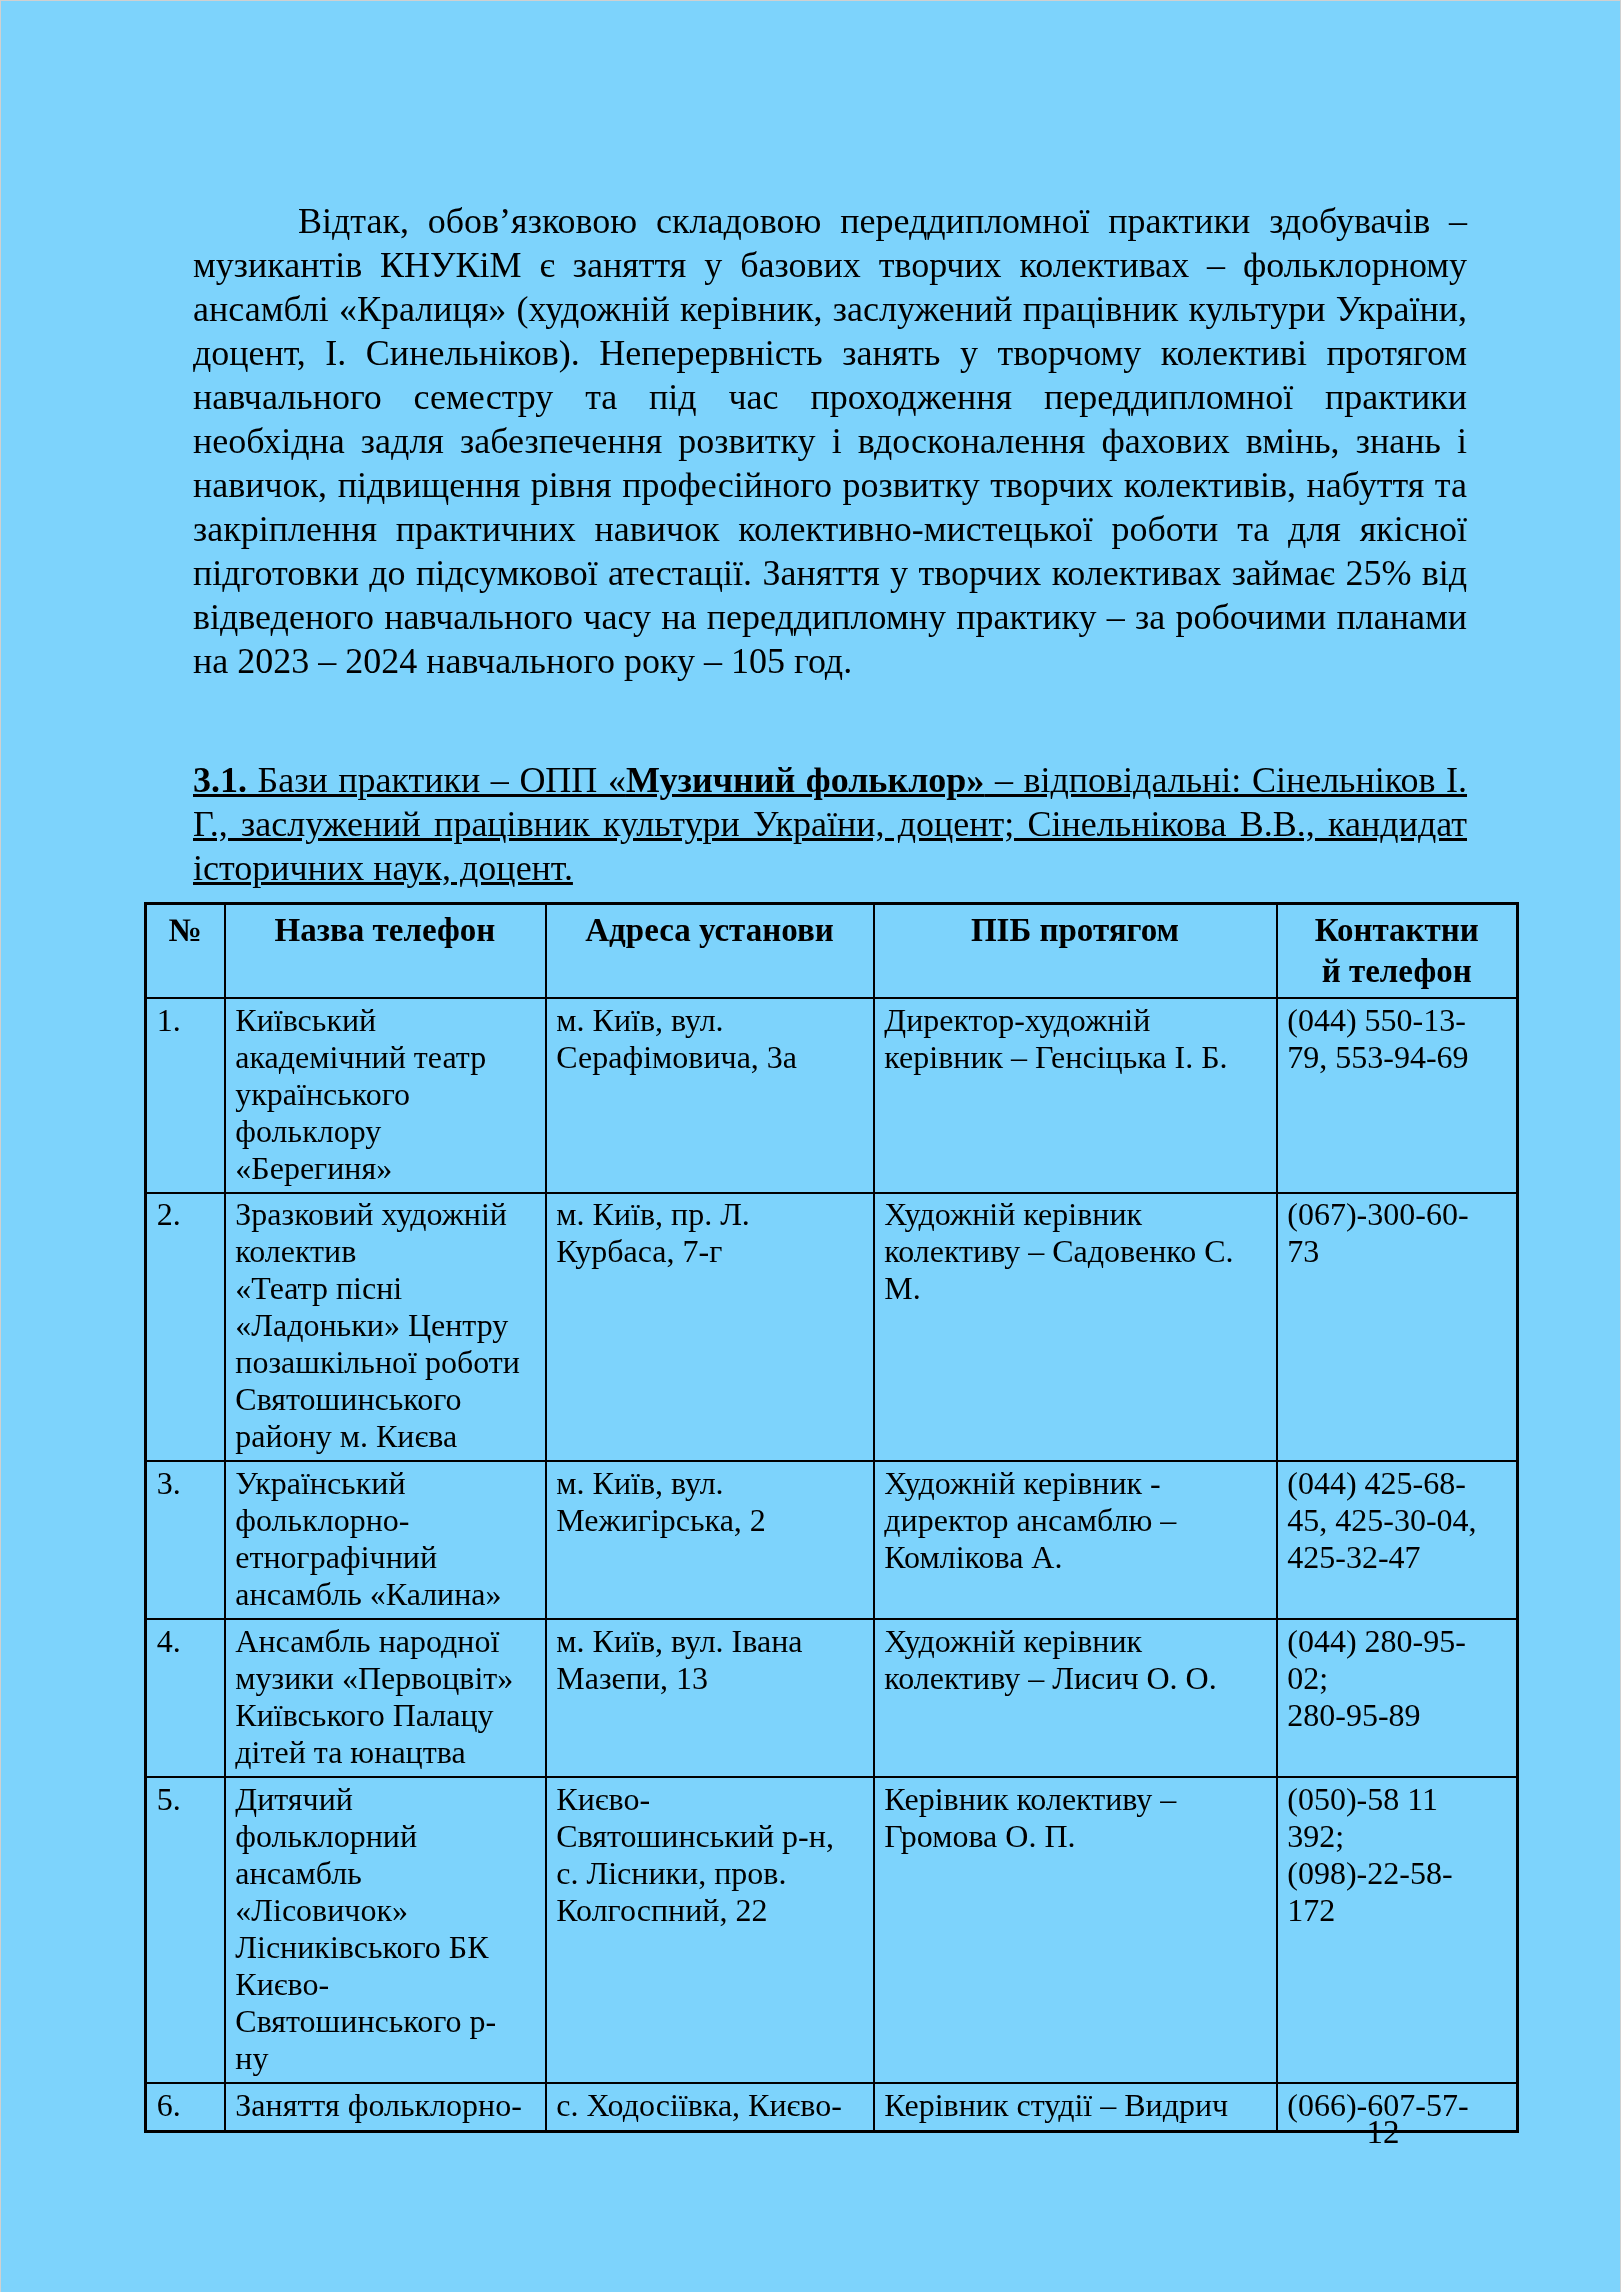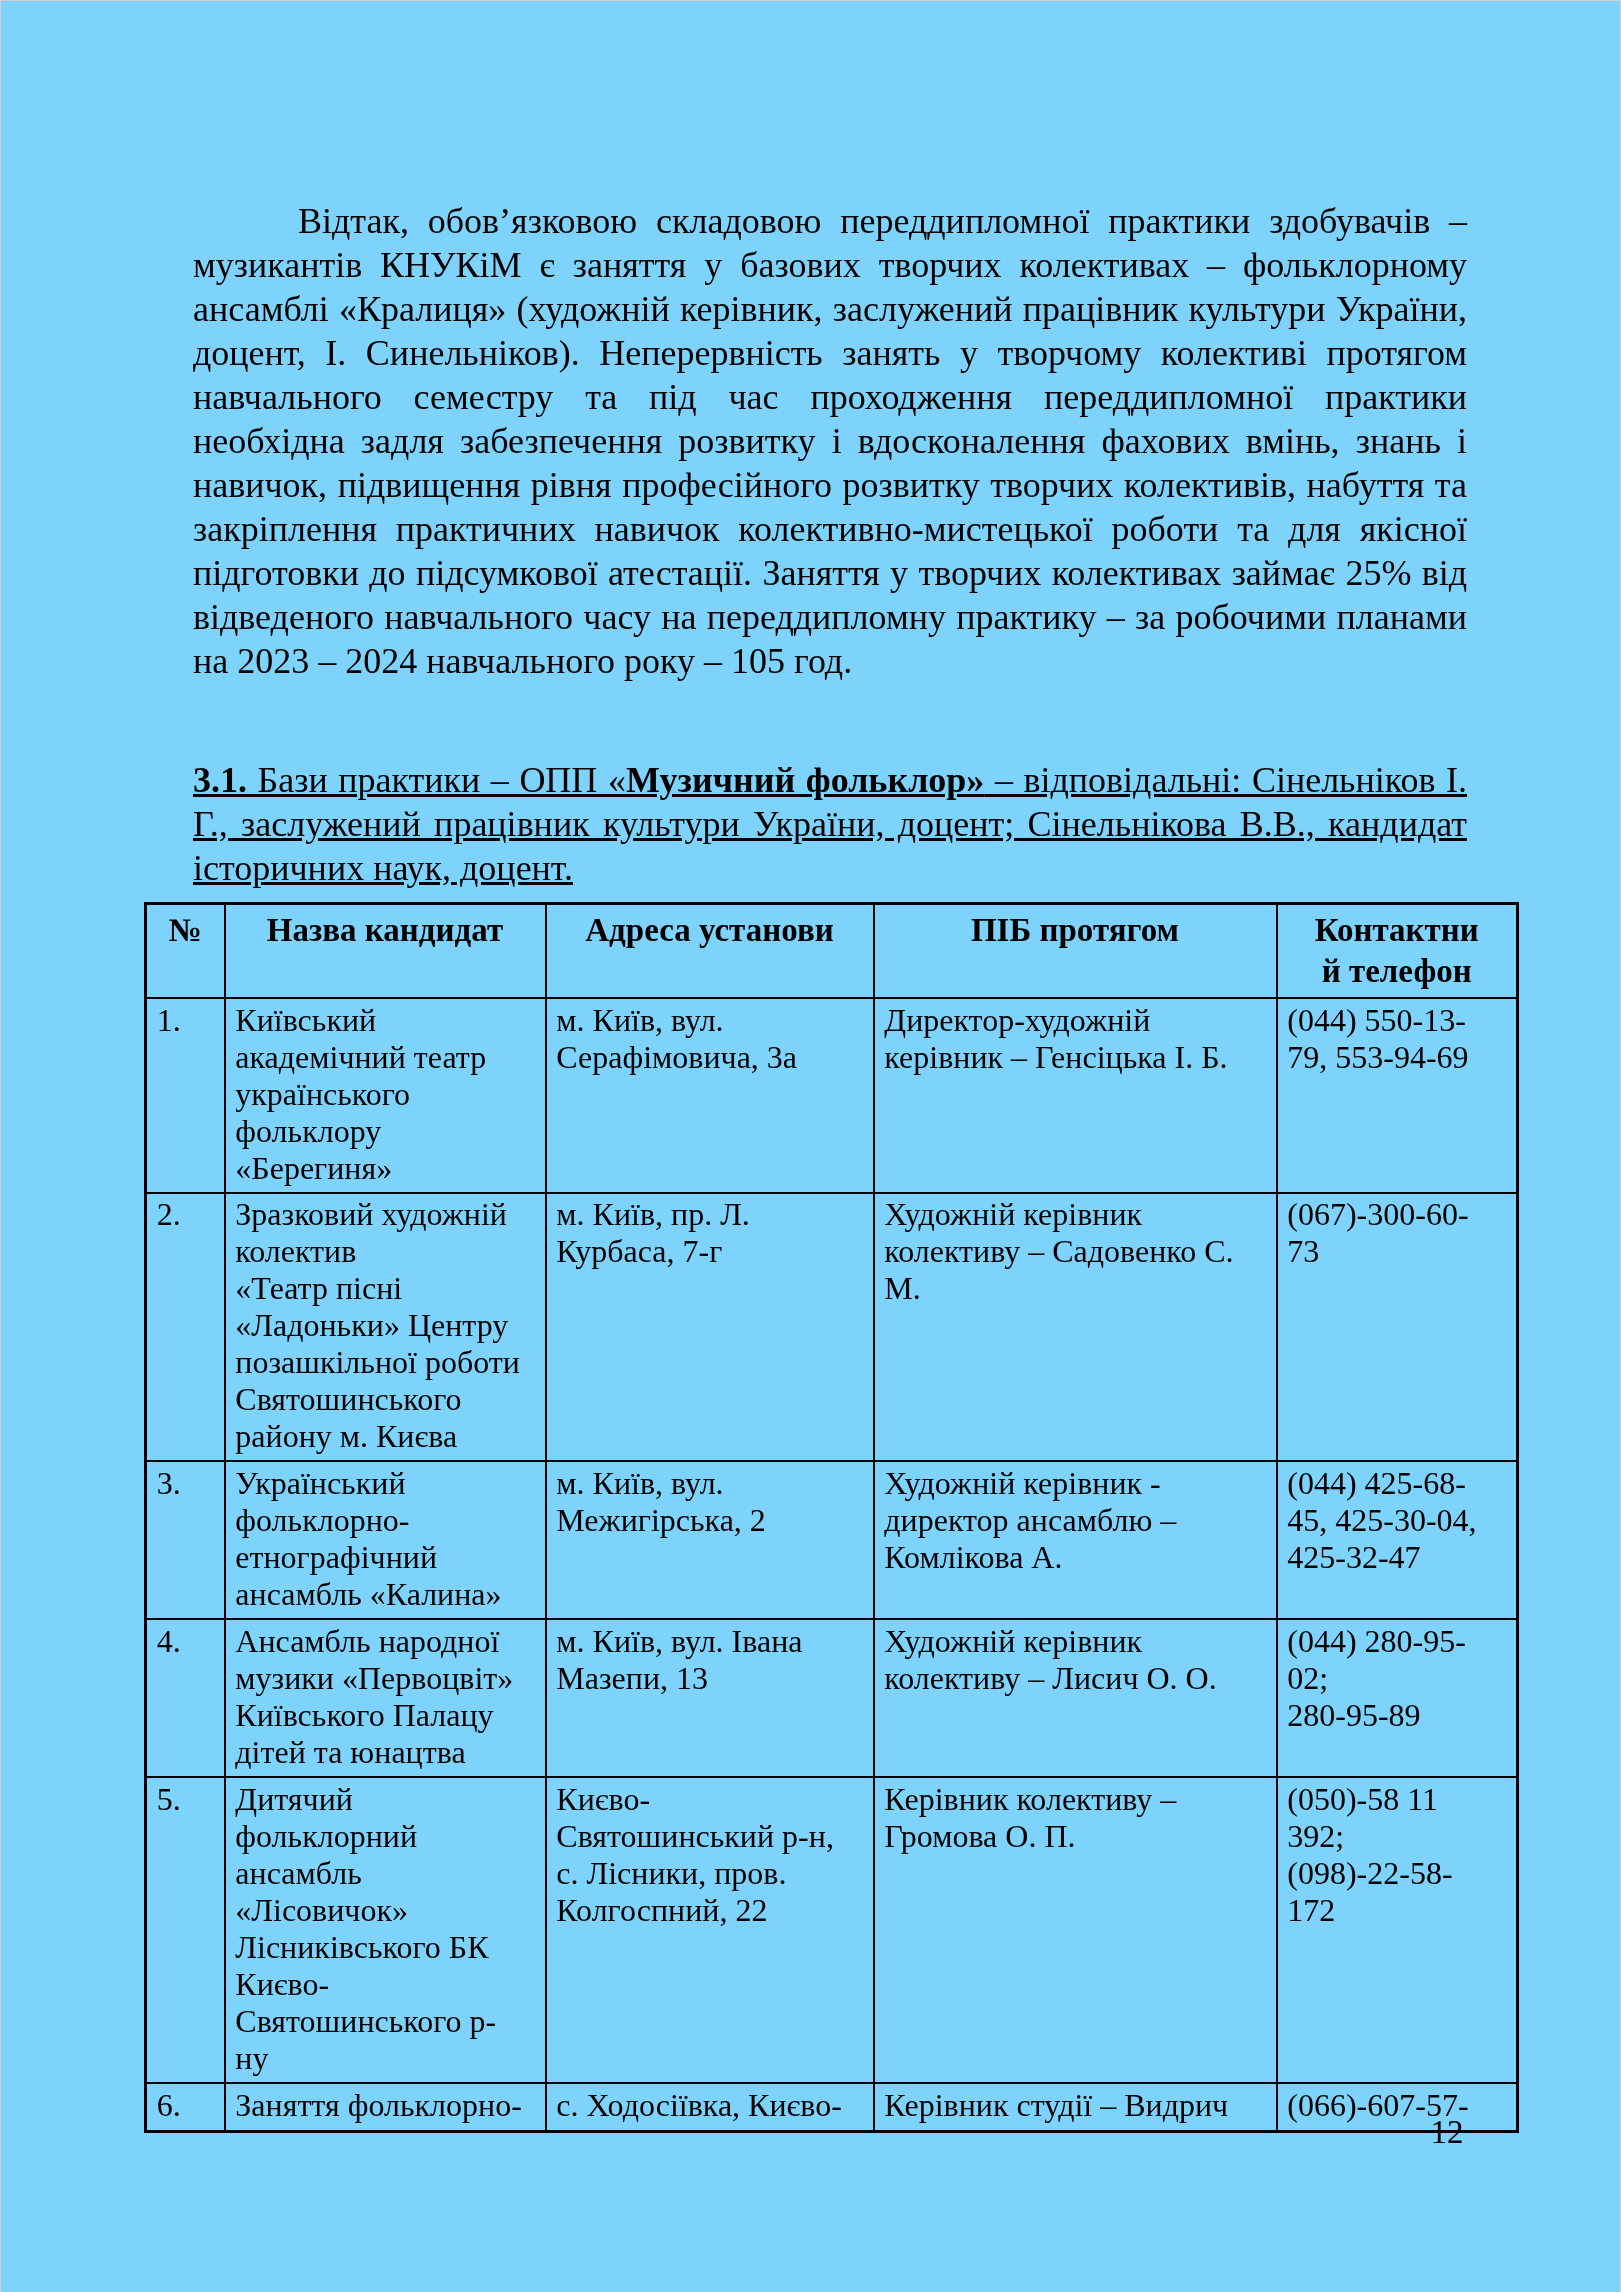--- a/index.html
+++ b/index.html
@@ -57,21 +57,21 @@
   table.bases tbody td { border-top:2.9px solid #000; }
   col.c-num   { width:79px; }
   col.c-name  { width:321px; }
   col.c-addr  { width:328px; }
   col.c-head  { width:403px; }
   col.c-phone { width:241px; }
   tr.row-truncated td { height:39px; max-height:39px; }
 
   .page-number {
     position:absolute;
-    top:2113px; left:1408px; width:78px;
+    top:2113px; left:1344px; width:78px;
     text-align:center;
     font-size:33px;
     line-height:39px;
   }
 </style>
 </head>
 <body>
 
 <div class="page">
 
@@ -83,21 +83,21 @@
     <colgroup>
       <col class="c-num">
         <col class="c-name">
         <col class="c-addr">
         <col class="c-head">
         <col class="c-phone">
     </colgroup>
     <thead>
       <tr>
         <th>№</th>
-        <th>Назва кандидат</th>
+        <th>Назва телефон</th>
         <th>Адреса установи</th>
         <th>ПІБ протягом</th>
         <th>Контактни
 й телефон</th>
       </tr>
     </thead>
     <tbody>
       <tr>
         <td>1.</td>
         <td>Київський

